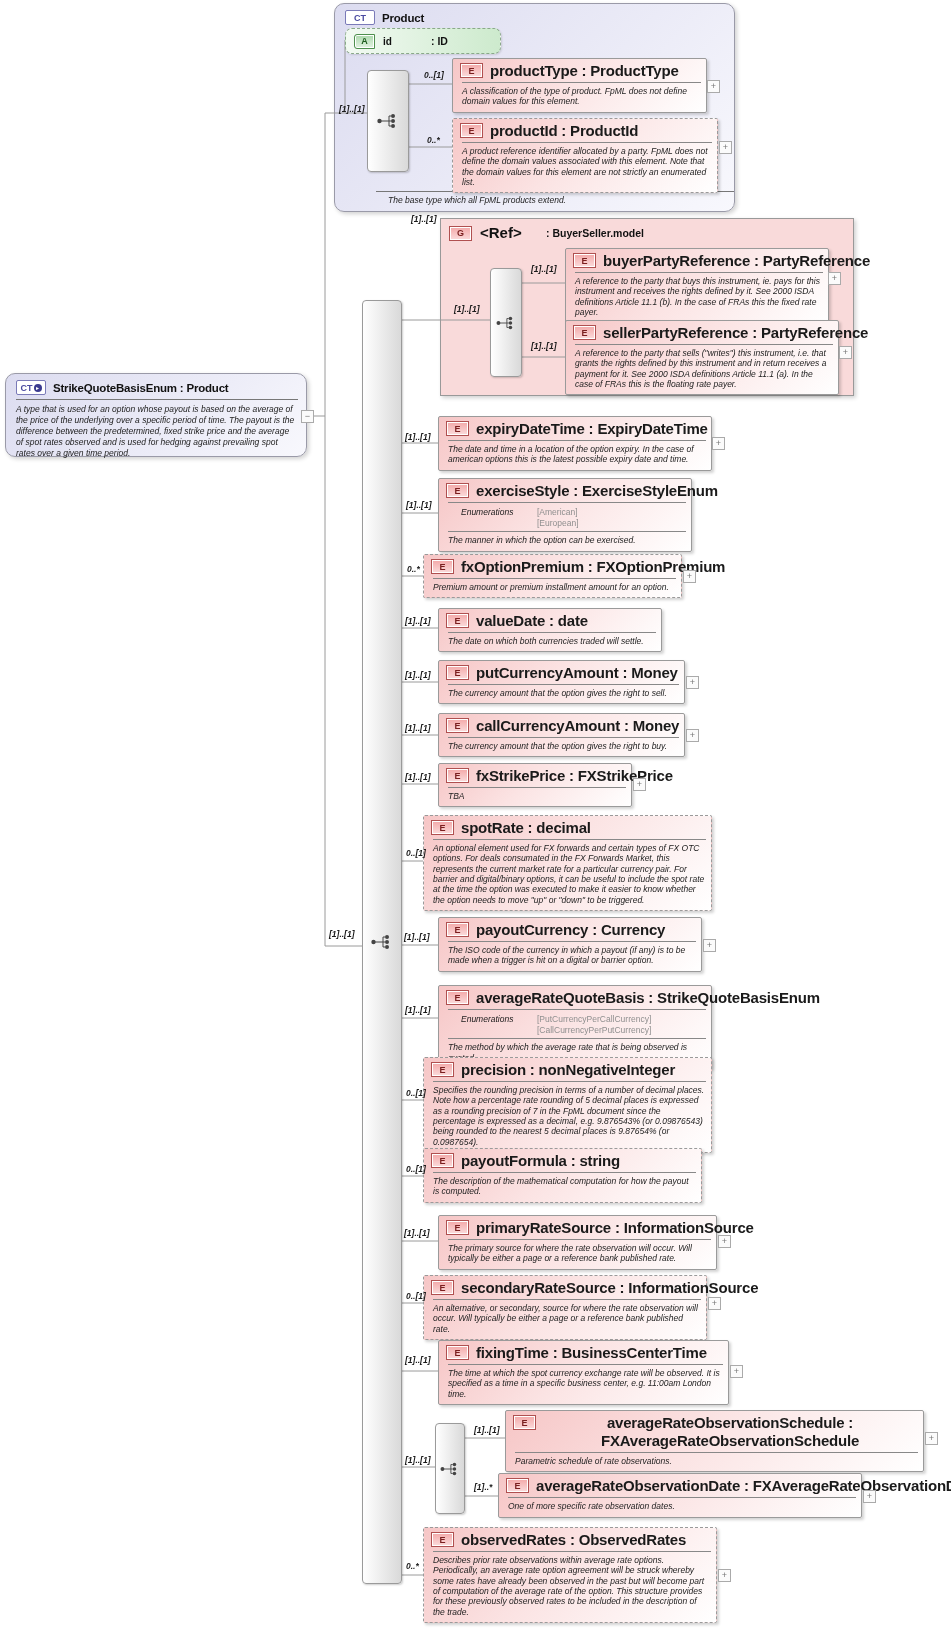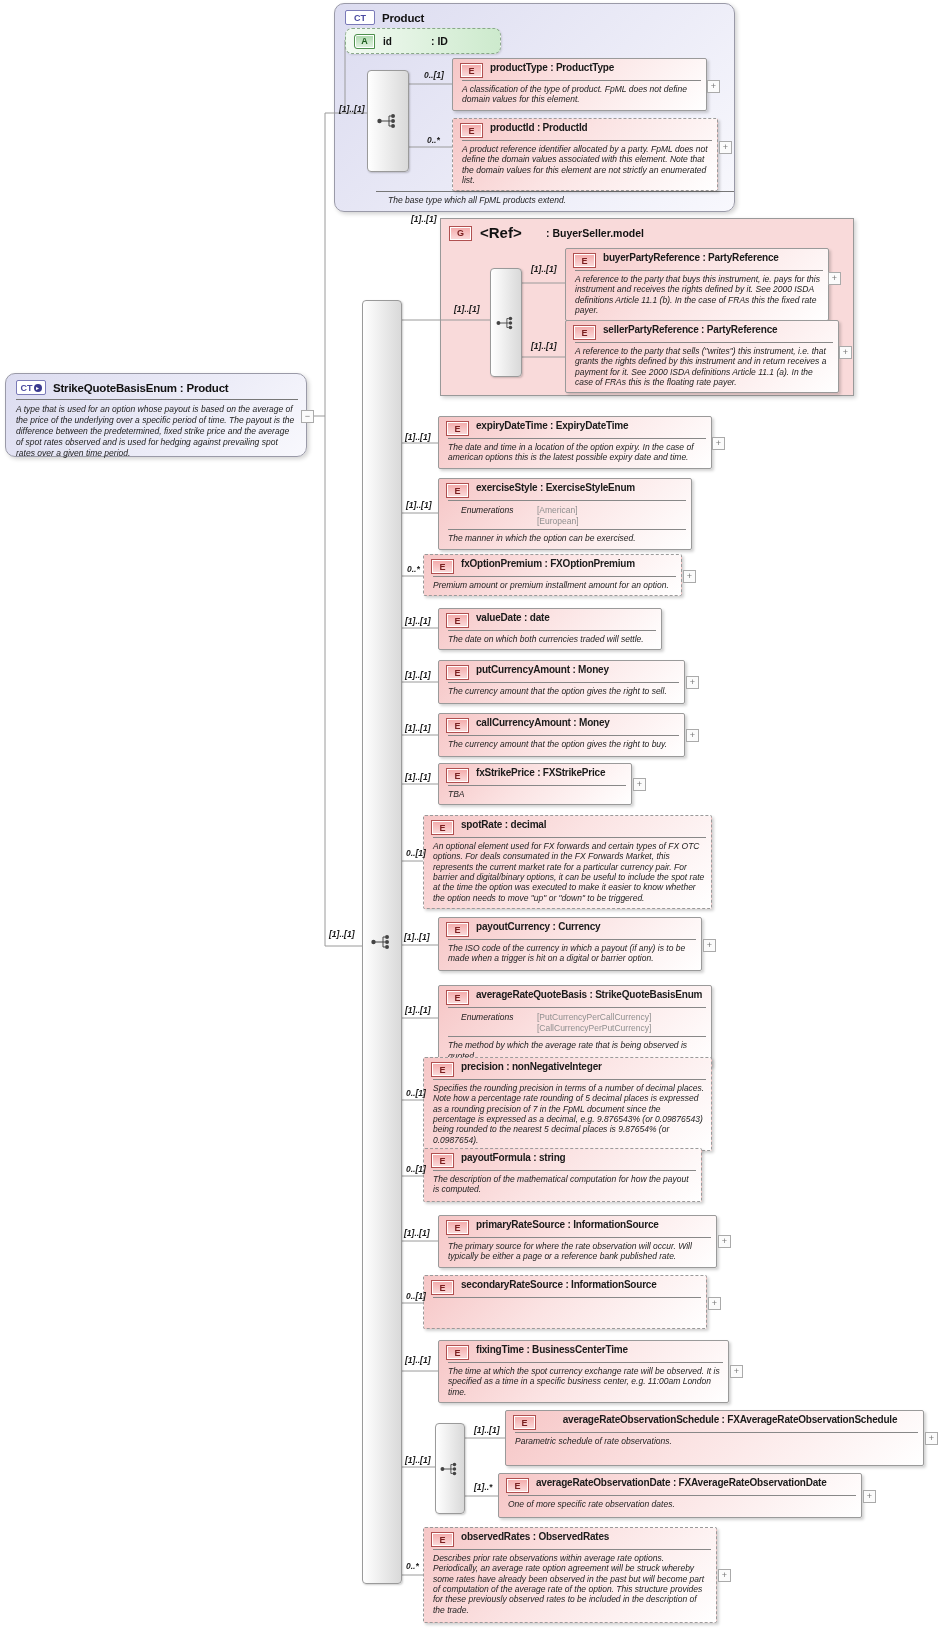--- a/index.html
+++ b/index.html
@@ -22,21 +22,21 @@
            background:#fff;color:#4a4aa0;font-size:9px;font-weight:bold;}
   .ct-dot{display:inline-flex;align-items:center;justify-content:center;width:8px;height:8px;
           border-radius:50%;background:#3b3b8f;color:#fff;font-size:6px;line-height:6px;}
 
   
   .el{position:absolute;z-index:3;border:1px solid #9a9a9a;border-radius:2px;
       background:linear-gradient(135deg,#f6c6c6 0%,#fbe3e3 45%,#ffffff 100%);
       box-shadow:2px 2px 3px rgba(0,0,0,.18);}
   .el.dashed{border-style:dashed;}
   .el-head{display:flex;align-items:flex-start;gap:7px;padding:3px 6px 0 7px;}
-  .el-title{font-weight:bold;font-size:10px;color:#1a1a1a;letter-spacing:-0.2px;
+  .el-title{font-weight:bold;font-size:15px;color:#1a1a1a;letter-spacing:-0.2px;
             white-space:nowrap;line-height:1.2;}
   .el-title.wrap{white-space:normal;text-align:center;flex:1;}
   .el-sep{border-top:1px solid #888;margin:2px 5px 3px 9px;}
   .el-anno{font-style:italic;font-size:8.5px;color:#222;line-height:1.22;padding:0 6px 5px 9px;}
   .enum{display:flex;gap:6px;padding:1px 6px 1px 9px;}
   .enum-label{font-style:italic;font-size:8.5px;color:#1a1a1a;width:70px;flex:none;margin-left:13px;}
   .enum-vals span{display:block;font-size:8.5px;color:#8f8f8f;line-height:1.25;}
 
   .icon-e,.icon-g{display:inline-flex;align-items:center;justify-content:center;flex:none;
       width:21px;height:13px;margin-top:1px;border:1px solid #b05050;
@@ -378,20 +378,21 @@
   </div>
   <span class="card" style="left:404px;top:1228px;">[1]..[1]</span>
   <span class="pm" style="left:718px;top:1235px;">+</span>
 
   <div class="el dashed" style="left:423px;top:1275px;width:282px;min-height:52px;">
     <div class="el-head">
         <span class="icon-e">E</span>
       <span class="el-title">secondaryRateSource : InformationSource</span>
       </div>
     <div class="el-sep"></div>
+    <div class="el-anno">An alternative, or secondary, source for where the rate observation will occur. Will typically be either a page or a reference bank published rate.</div>
   </div>
   <span class="card" style="left:406px;top:1291px;">0..[1]</span>
   <span class="pm" style="left:708px;top:1297px;">+</span>
 
   <div class="el" style="left:438px;top:1340px;width:289px;min-height:60px;">
     <div class="el-head">
         <span class="icon-e">E</span>
       <span class="el-title">fixingTime : BusinessCenterTime</span>
       </div>
     <div class="el-sep"></div>

